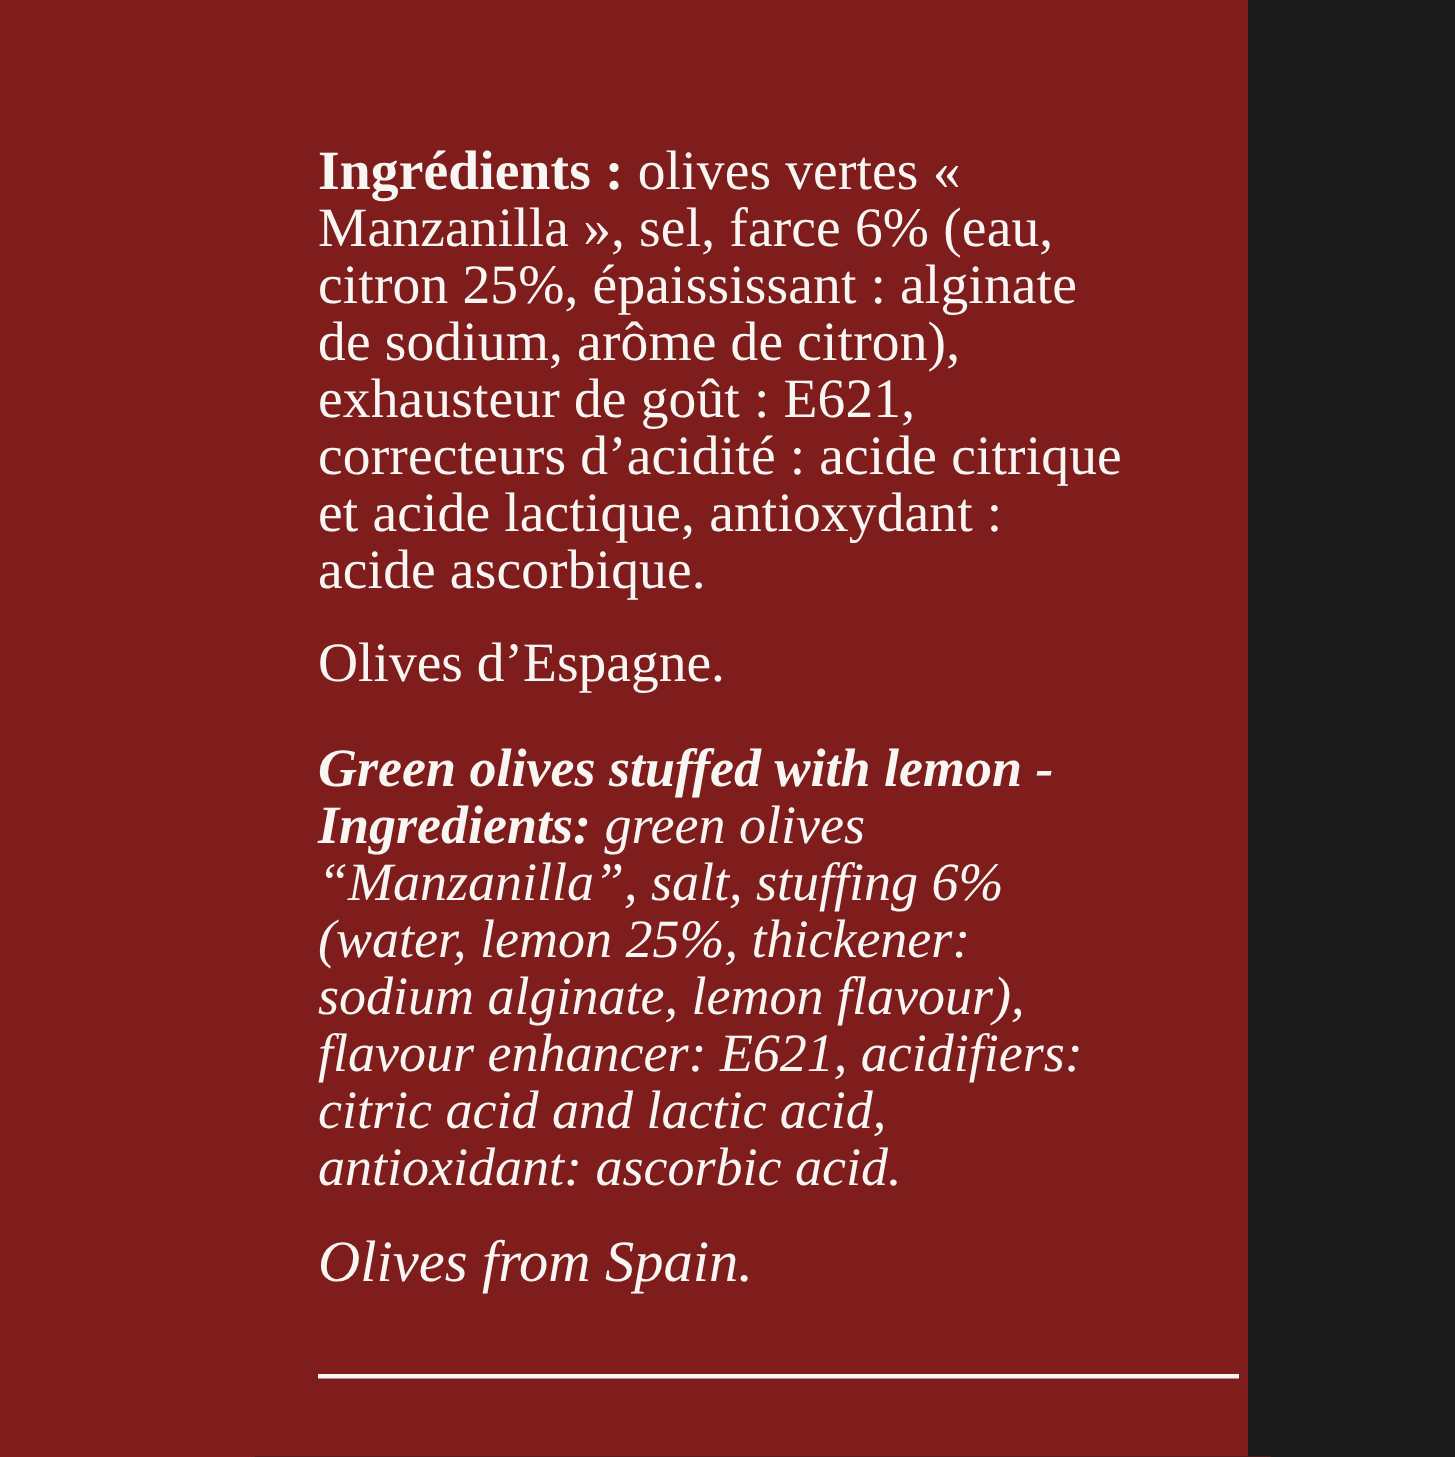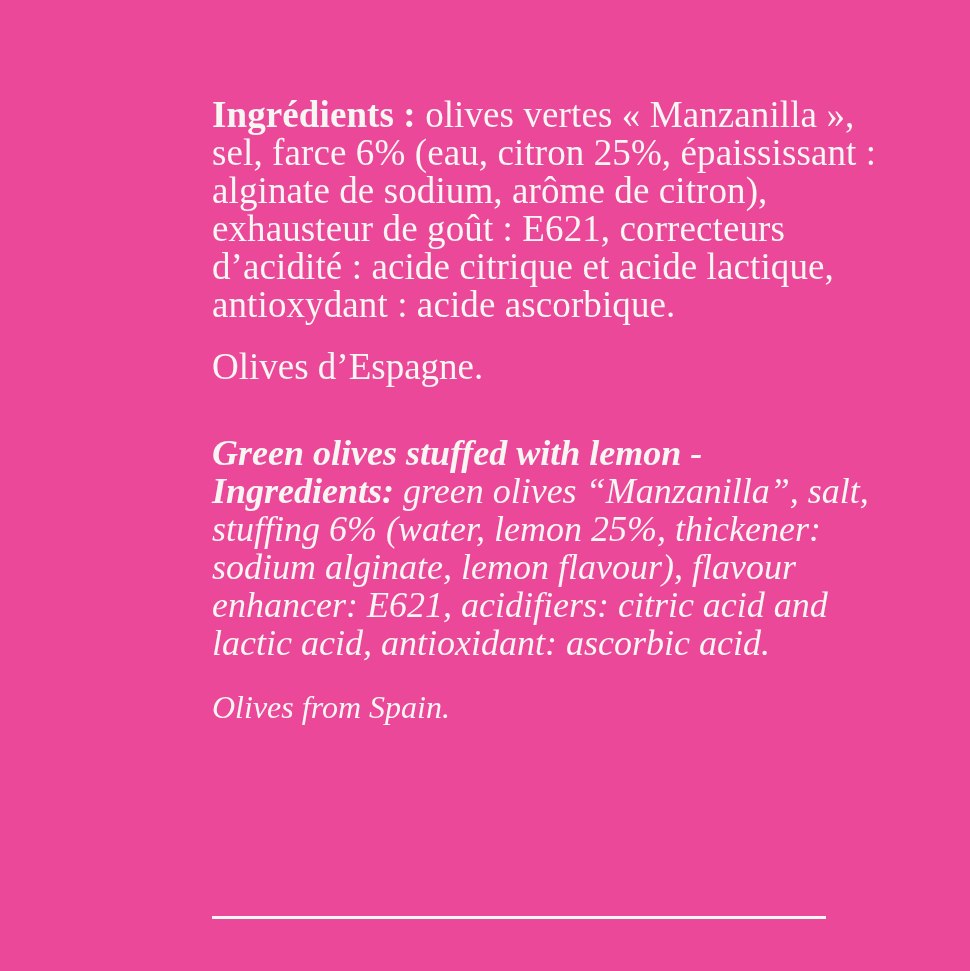--- a/index.html
+++ b/index.html
@@ -9,23 +9,23 @@
   body {
     width: 970px;
     height: 971px;
     background: #1a1a1a;
     font-family: "Liberation Serif", serif;
     color: #ffffff;
     overflow: hidden;
   }
   .label {
     position: relative;
-    width: 970px;
+    width: 832px;
     height: 971px;
-    background: #ec4899;
+    background: #7f1d1d;
     box-sizing: border-box;
     padding: 96px 80px 0 212px;
   }
   .block {
     margin: 0;
   }
   .fr-para {
     font-family: "Liberation Serif", serif;
     font-size: 37px;
     line-height: 38px;
@@ -38,39 +38,39 @@
     font-weight: bold;
   }
   .fr-origin {
     font-family: Liberation Serif, serif;
     font-size: 37px;
     line-height: 38px;
     color: #f7f6f3;
     margin: 24px 0 0 0;
   }
   .en-block {
-    margin-top: 48px;
+    margin-top: 31px;
   }
   .en-para {
     font-family: "Liberation Serif", serif;
     font-style: italic;
     font-size: 36px;
     line-height: 38px;
     color: #f7f6f3;
     margin: 0;
     text-align: left;
   }
   .en-para .lead {
     font-weight: bold;
     font-style: italic;
   }
   .en-origin {
     font-family: "Liberation Serif", serif;
     font-style: italic;
-    font-size: 32px;
+    font-size: 39px;
     line-height: 38px;
     color: #f7f6f3;
     margin: 26px 0 0 0;
   }
   .rule {
     position: absolute;
     left: 212px;
     bottom: 52px;
     width: 614px;
     height: 3px;

